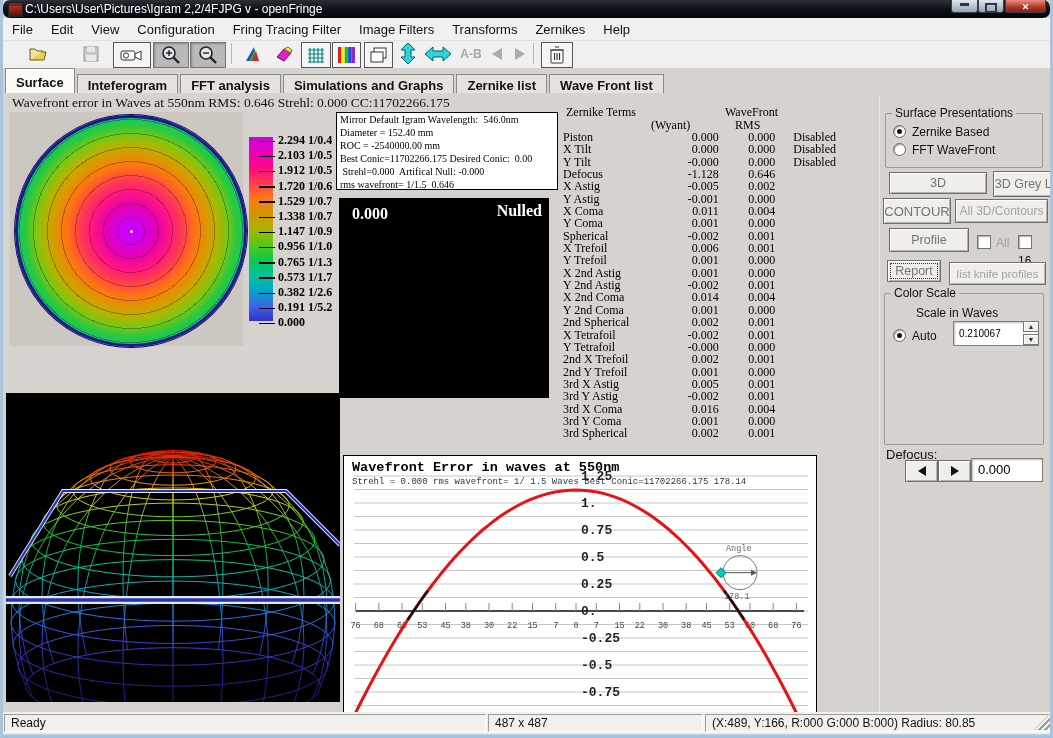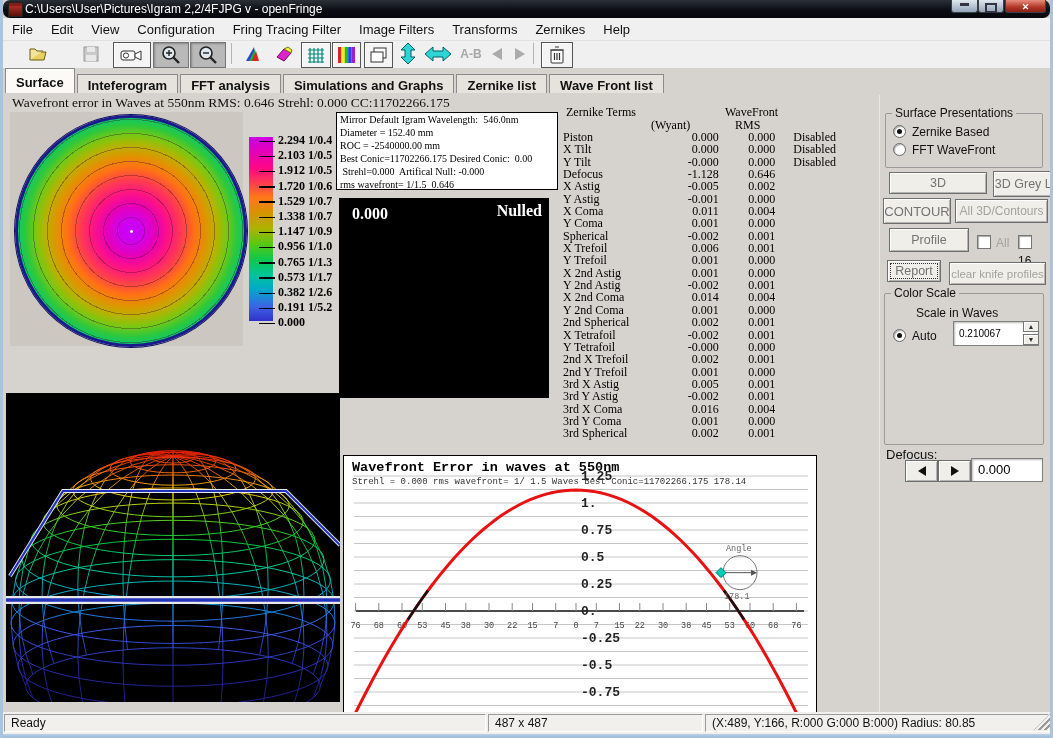--- a/index.html
+++ b/index.html
@@ -593,21 +593,21 @@
         <span class="checkbox"></span><span class="rlabel" style="color:#a3a39e;">All</span>
       </div>
       <div style="position:absolute;left:138px;top:138px;">
         <span class="checkbox"></span><span class="rlabel">16</span>
       </div>
 
       <div class="cbtn focusdot" style="left:7px;top:165px;width:54px;height:22px;">
           <span>Report</span>
         </div>
       <div class="cbtn disabled" style="left:69px;top:167px;width:97px;height:23px;font-size:11.5px;">
-          <span>clear knife profiles</span>
+          <span>list knife profiles</span>
         </div>
 
       <div class="groupbox" style="left:4px;top:198px;width:158px;height:150px;">
         <span class="grouptitle">Color Scale</span>
         <span class="rlabel" style="position:absolute;left:16px;top:12px;margin-left:15px;">Scale in Waves</span>
         <div style="position:absolute;left:8px;top:32px;">
           <span class="radio sel"></span><span class="rlabel">Auto</span>
         </div>
         <div class="sunken" style="position:absolute;left:68px;top:27px;width:86px;height:25px;font-size:10px;line-height:23px;padding-left:5px;"><span>0.210067</span></div>
         <div class="spinbtn" style="left:138px;top:27px;">▲</div>

